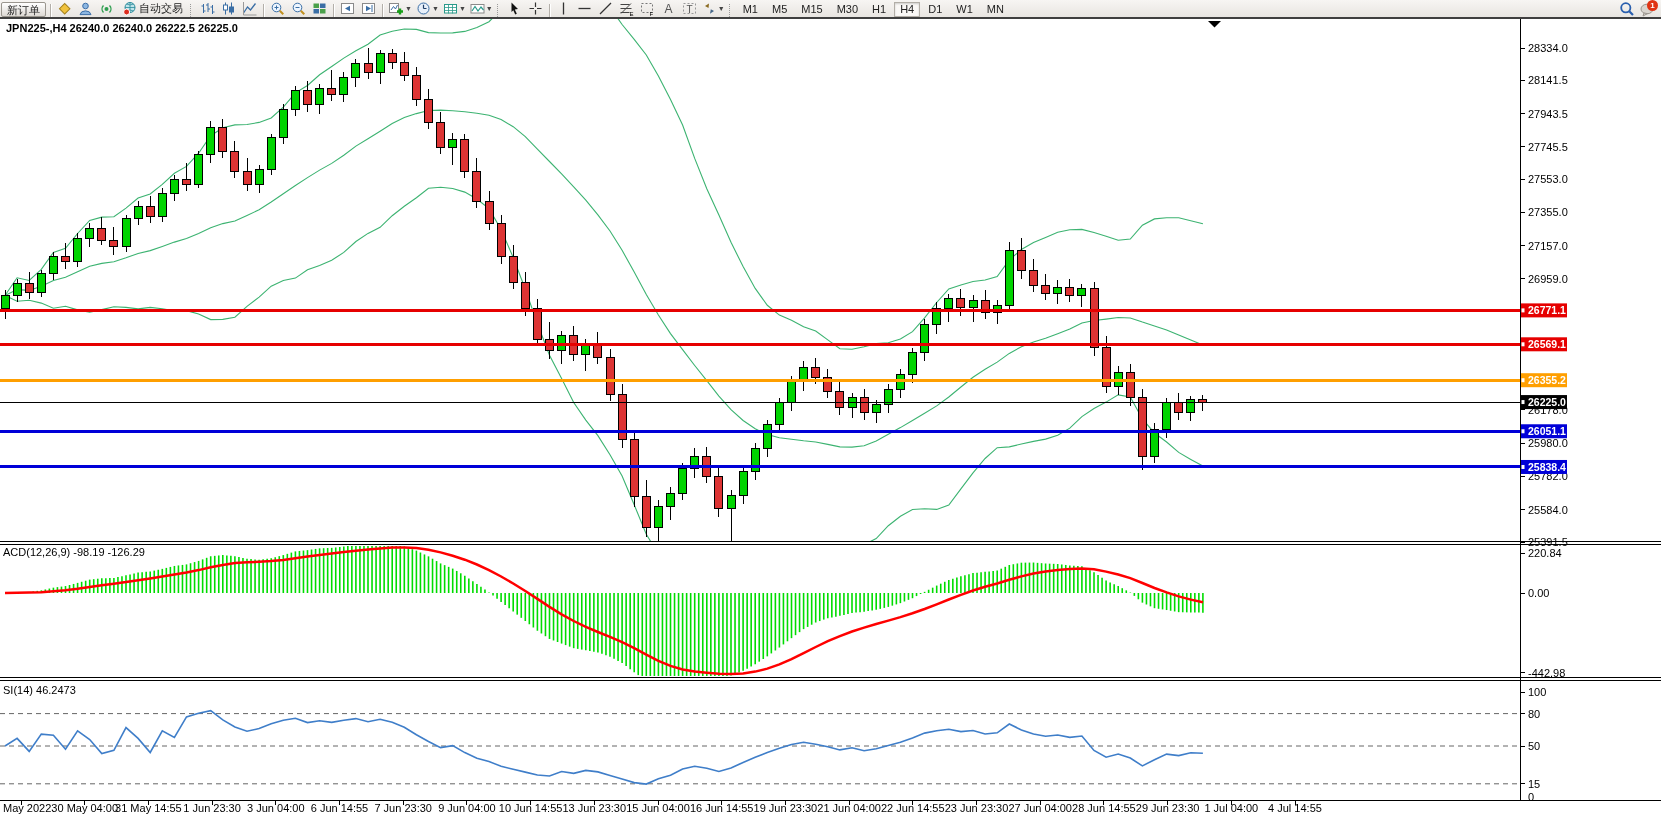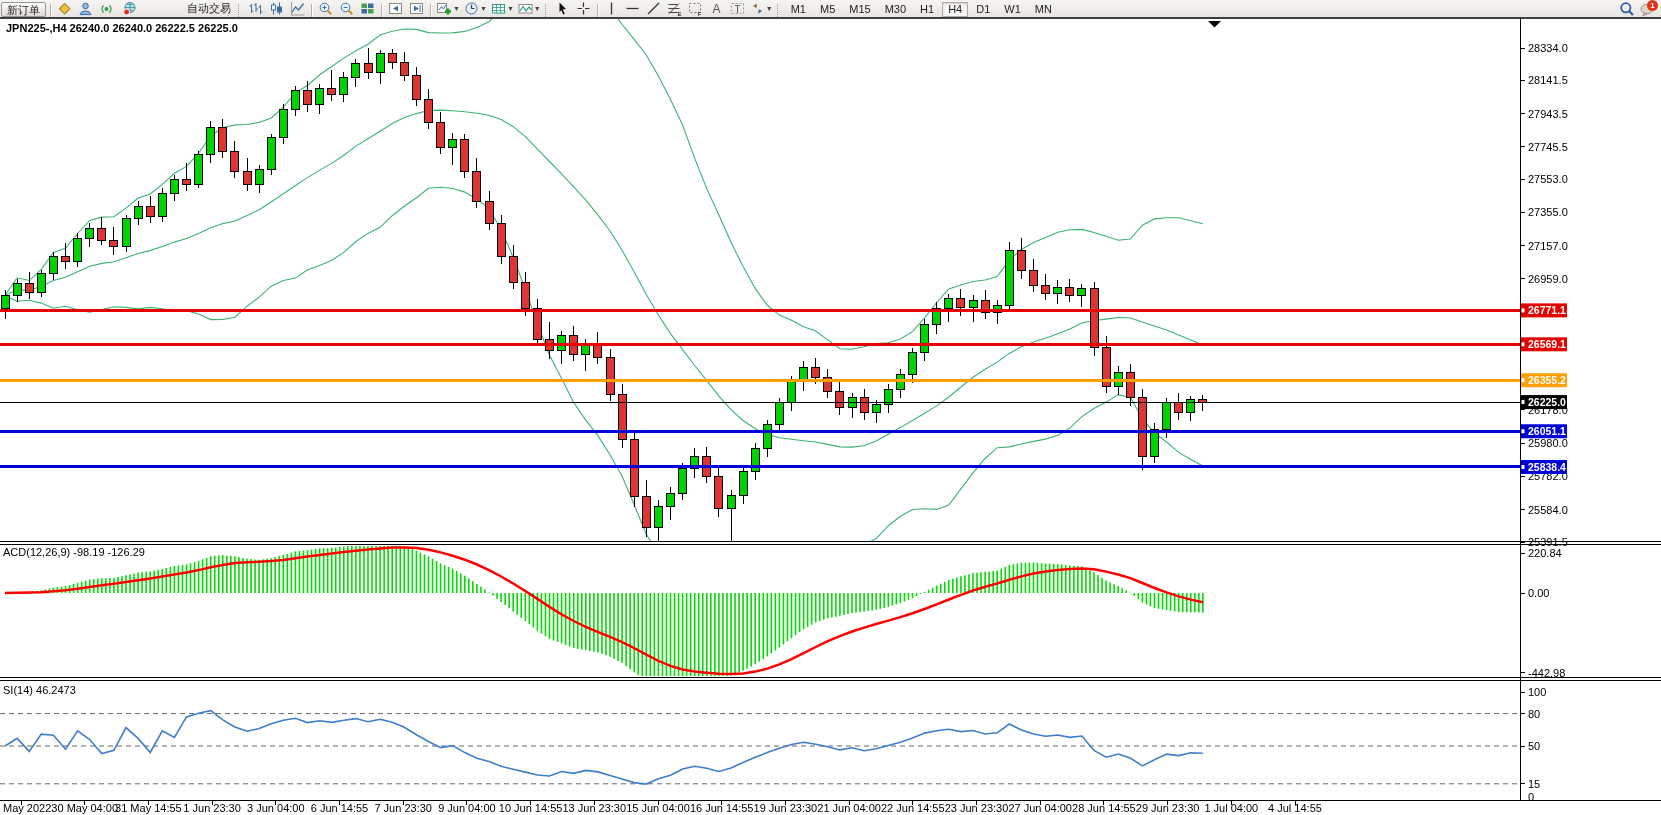--- a/index.html
+++ b/index.html
@@ -58,21 +58,21 @@
       </span>
     <span class="tbtn">
         <span>
           <svg width="15" height="15">
             <circle cx="7.5" cy="8" r="2" fill="#2e9e4f"></circle>
             <path d="M10.5,4.5 a5,5 0 0 1 0,7 M4.5,11.5 a5,5 0 0 1 0,-7" fill="none" stroke="#2e9e4f" stroke-width="1.4"></path>
           </svg>
         </span>
       </span>
 
-    <span class="tbtn" style="width:auto;padding:0 3px;gap:48px;">
+    <span class="tbtn" style="width:auto;padding:0 3px;">
       <span>
           <svg width="15" height="15">
             <circle cx="8" cy="6.5" r="5" fill="#bfe4ea" stroke="#2a8a9a"></circle>
             <path d="M3,6.5h10 M8,1.5v10 M4.5,3 a7,7 0 0 0 7,0 M4.5,10 a7,7 0 0 1 7,0" fill="none" stroke="#2a8a9a" stroke-width=".8"></path>
             <circle cx="4.6" cy="11" r="3" fill="#dd2b1d" stroke="#fff"></circle>
           </svg>
         </span>
       <span class="autotrade-label">自动交易</span>
     </span>
 

